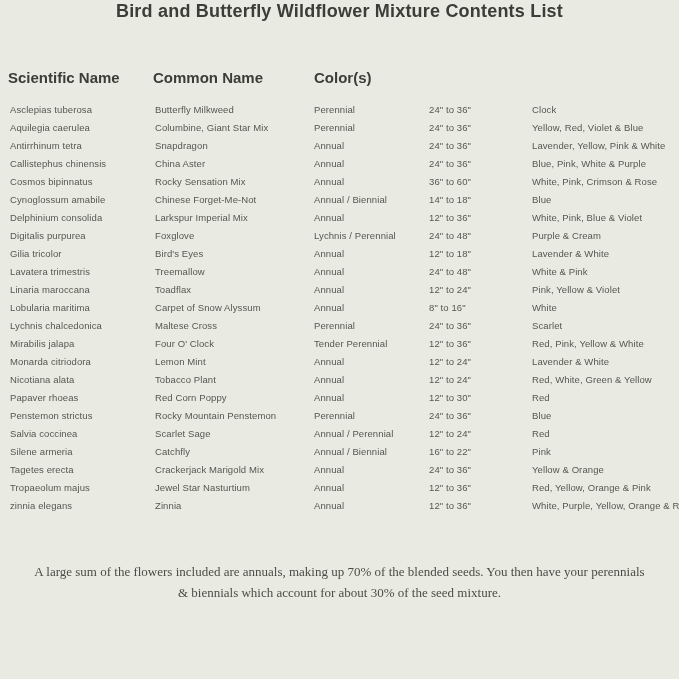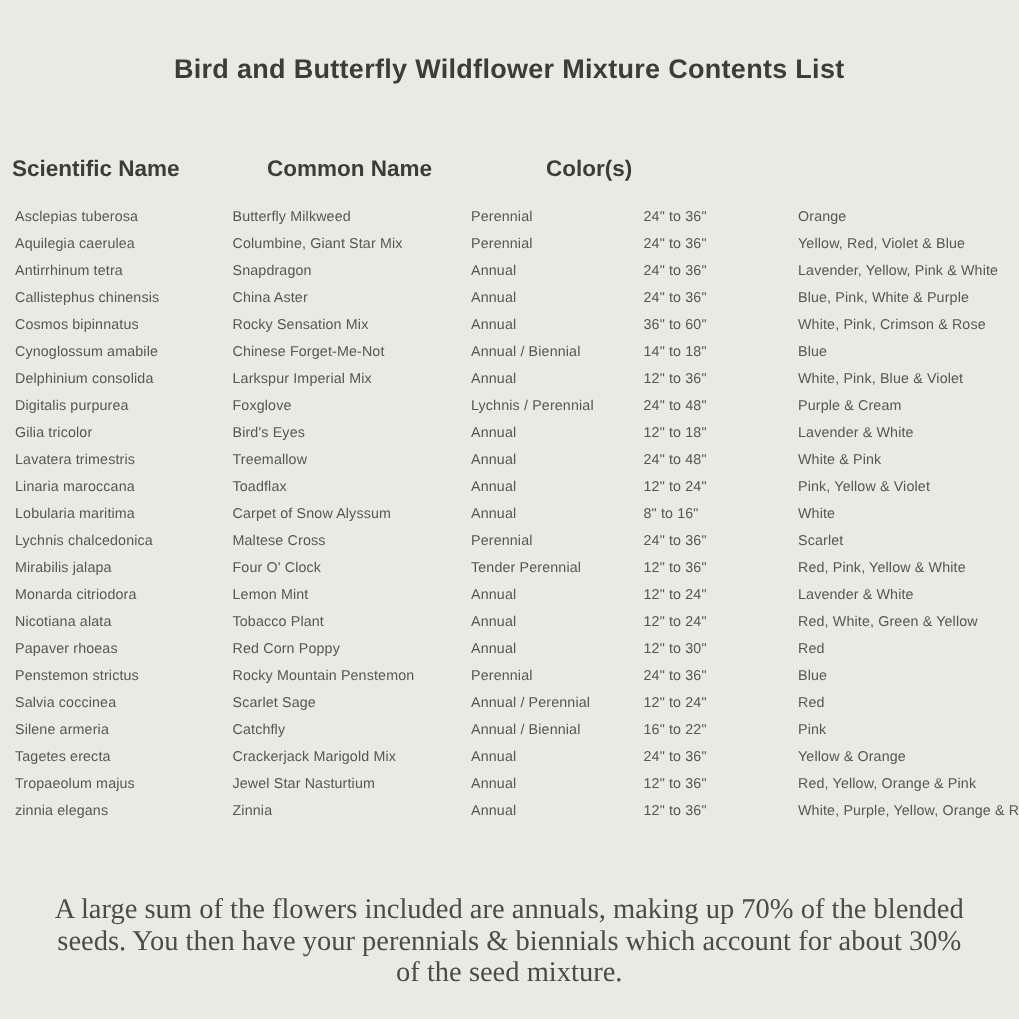--- a/index.html
+++ b/index.html
@@ -10,40 +10,38 @@
     width: 679px;
     height: 679px;
     background: #e9ebe2;
     font-family: "Liberation Sans", sans-serif;
     overflow: hidden;
   }
   .page {
     box-sizing: border-box;
     width: 679px;
     height: 679px;
-    padding-top: 35px;
   }
   .title {
     text-align: center;
     font-size: 18px;
     font-weight: 700;
     color: #3b3d36;
     line-height: 23px;
     letter-spacing: 0.2px;
   }
   .table {
     margin-top: 45px;
     padding-left: 8px;
     padding-right: 6px;
   }
   .header-row {
     display: grid;
     grid-template-columns: 145px 161px 115px 103px 1fr;
     align-items: center;
-    gap: 25px;
   }
   .th {
     font-size: 15px;
     font-weight: 700;
     color: #3b3d36;
     line-height: 19px;
     white-space: nowrap;
   }
   .tbody {
     margin-top: 13px;
@@ -64,21 +62,21 @@
   .td.c0 { padding-left: 2px; }
   .td.c1 { padding-left: 2px; }
   .footer {
     margin-top: 47px;
     text-align: center;
   }
   .footer p {
     margin: 0 auto;
     max-width: 612px;
     font-family: "Liberation Serif", serif;
-    font-size: 19px;
+    font-size: 13px;
     line-height: 21px;
     color: #4b4d45;
   }
 </style>
 </head>
 <body>
 
 <div class="page">
 
   <div class="title">Bird and Butterfly Wildflower Mixture Contents List</div>
@@ -88,21 +86,21 @@
         <div class="th c0">Scientific Name</div>
         <div class="th c1">Common Name</div>
         <div class="th c4">Color(s)</div>
       </div>
     <div class="tbody">
         <div class="tr">
           <div class="td c0">Asclepias tuberosa</div>
           <div class="td c1">Butterfly Milkweed</div>
           <div class="td c2">Perennial</div>
           <div class="td c3">24" to 36"</div>
-          <div class="td c4">Orange</div>
+          <div class="td c4">Clock</div>
         </div>
         <div class="tr">
           <div class="td c0">Aquilegia caerulea</div>
           <div class="td c1">Columbine, Giant Star Mix</div>
           <div class="td c2">Perennial</div>
           <div class="td c3">24" to 36"</div>
           <div class="td c4">Yellow, Red, Violet &amp; Blue</div>
         </div>
         <div class="tr">
           <div class="td c0">Antirrhinum tetra</div>

